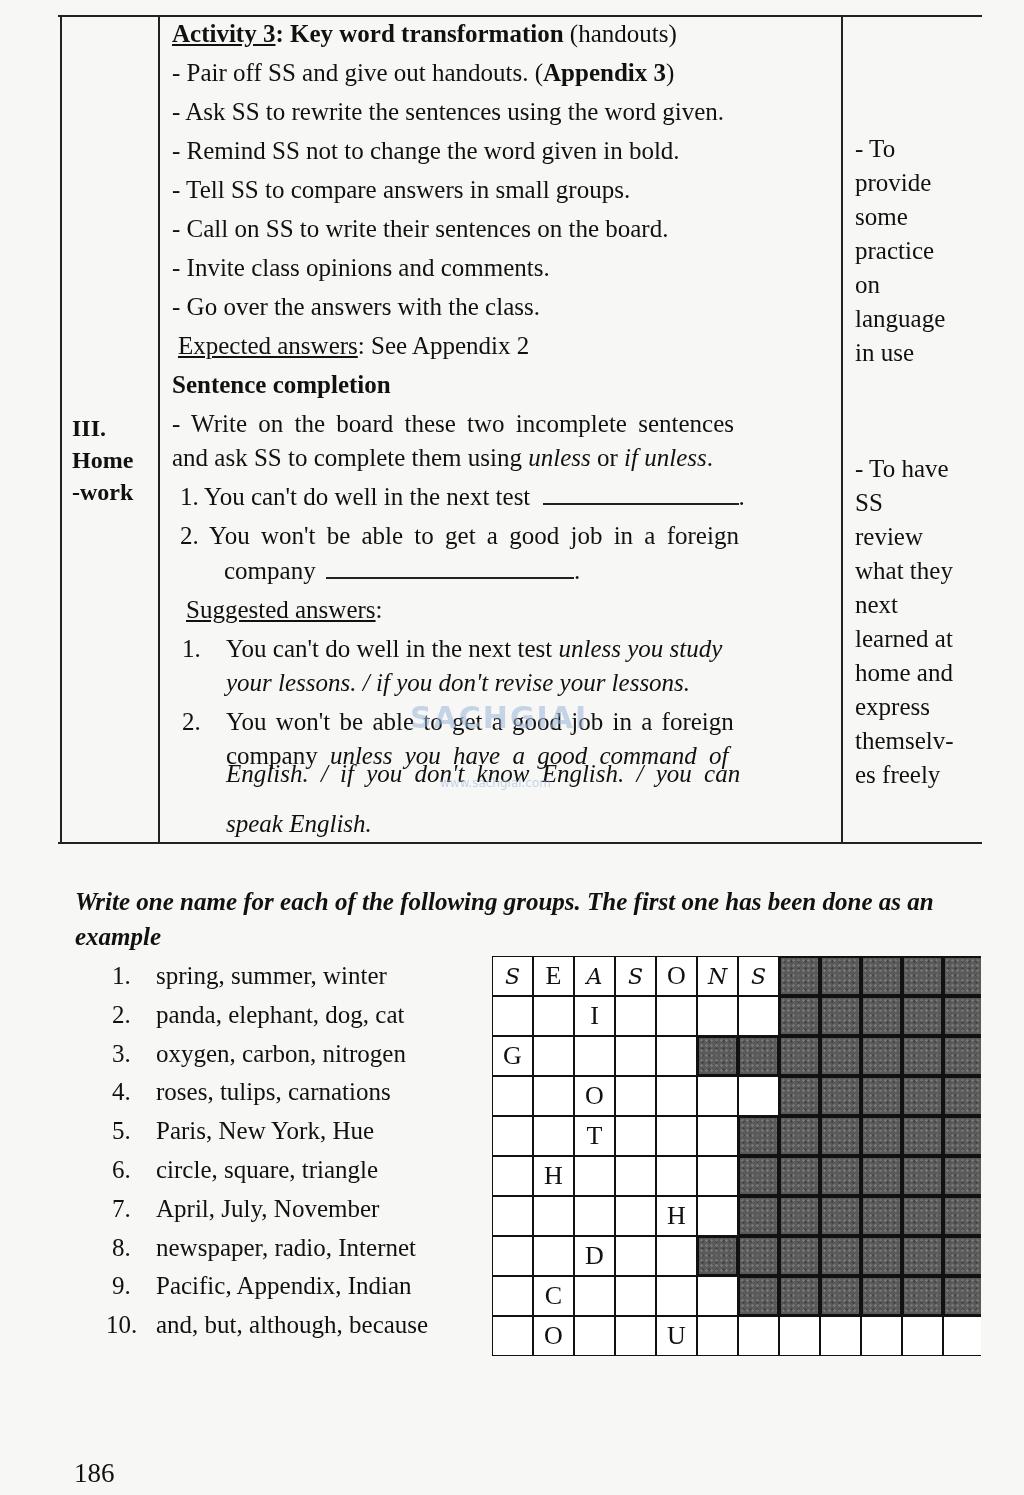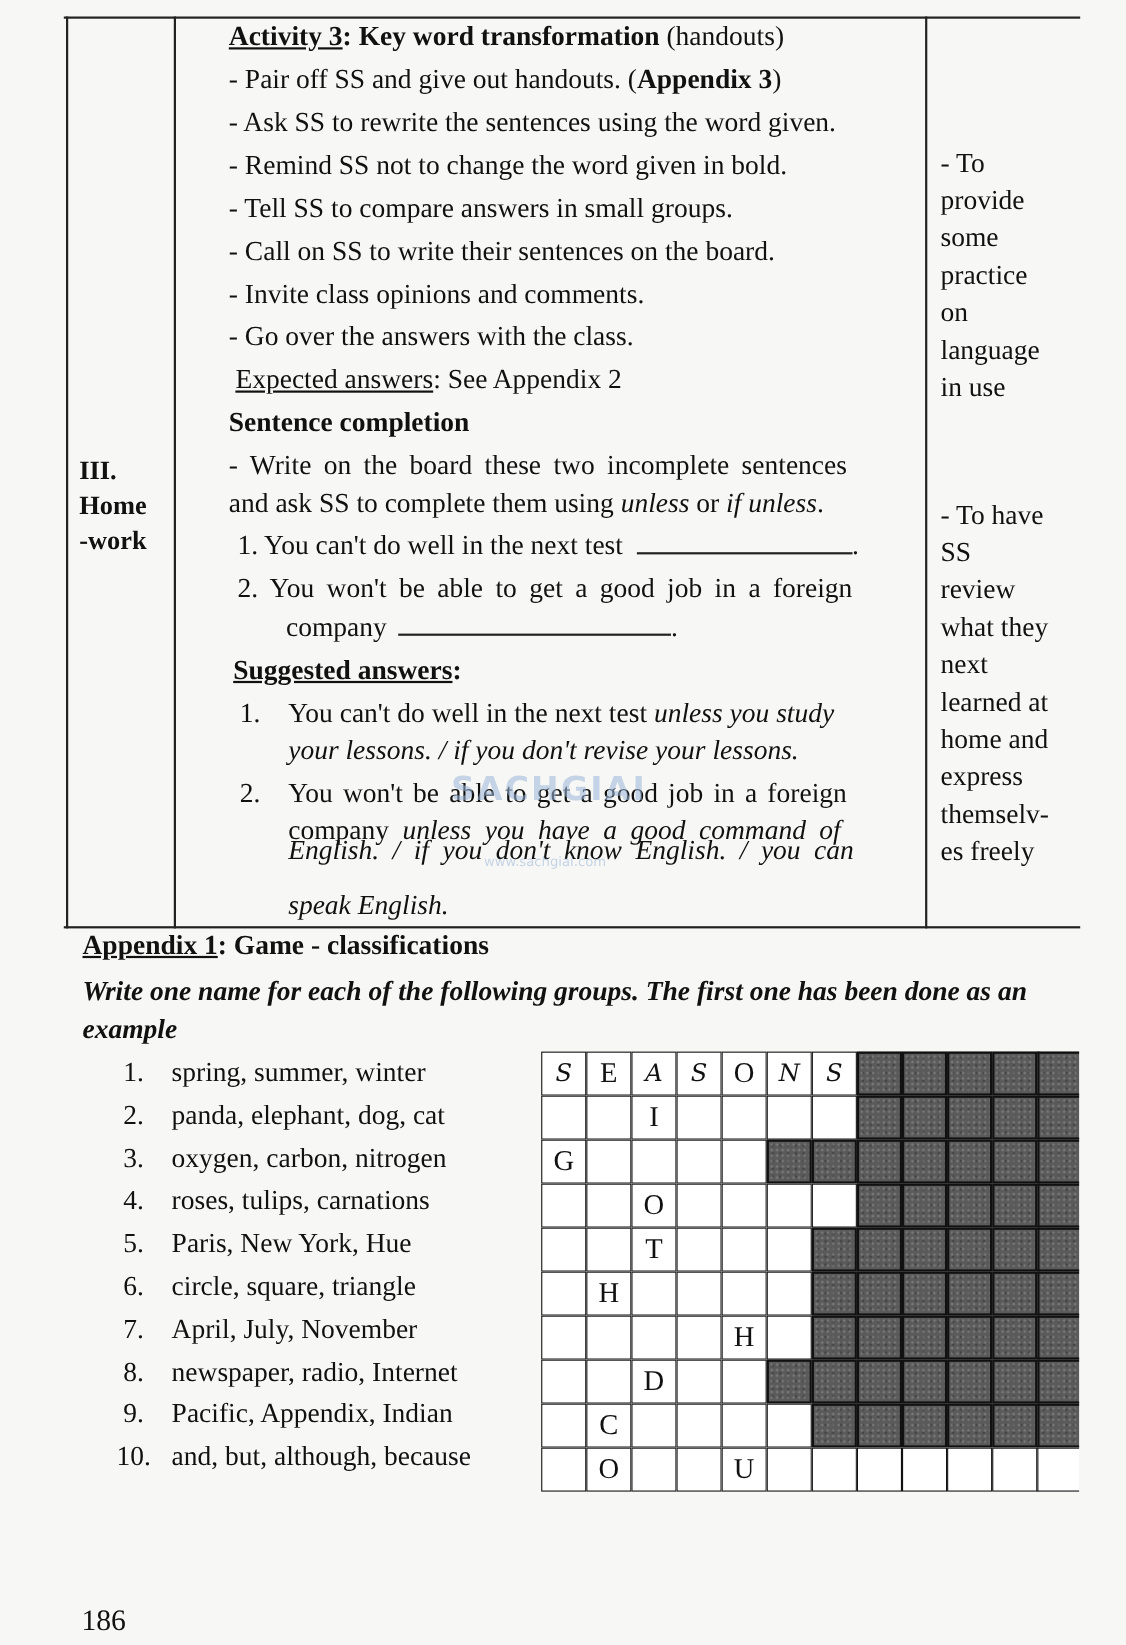--- a/index.html
+++ b/index.html
@@ -15,21 +15,21 @@
   .hline { position: absolute; height: 2px; background: #222; }
   .vline { position: absolute; width: 2px; background: #222; }
 
   .col-stage { position: absolute; left: 72px; top: 412px; width: 82px;
     font-weight: bold; font-size: 24px; line-height: 32px; }
   .col-main { position: absolute; left: 172px; top: 16px; width: 660px; font-size: 25px; }
   .col-aim  { position: absolute; left: 855px; font-size: 25px; line-height: 34px; width: 125px; }
   .aim1 { top: 132px; }
   .aim2 { top: 452px; }
 
-  .ln { position: absolute; white-space: nowrap; line-height: 36px; margin-left: 36px; }
+  .ln { position: absolute; white-space: nowrap; line-height: 36px; }
   .u { text-decoration: underline; }
   .b { font-weight: bold; }
   .i { font-style: italic; }
   .blank { display: inline-block; border-bottom: 2px solid #222; height: 22px; vertical-align: baseline; }
 
   
   .app-title { position: absolute; left: 75px; top: 846px; font-size: 25px; font-weight: bold; white-space: nowrap; }
   .app-instr { position: absolute; left: 75px; top: 884px; font-size: 25px; font-weight: bold; font-style: italic; line-height: 35px; width: 920px; }
   .groups { position: absolute; left: 112px; top: 958px; font-size: 25px; }
   .group { position: absolute; white-space: nowrap; line-height: 36px; }
@@ -98,21 +98,21 @@
         <span class="blank" style="width:196px; margin-left:6px;"></span>.
       </div>
       <div class="ln" style="top:502px; left:8px; word-spacing:5px;">
         <span>2.</span>
         <span>You won't be able to get a good job in a foreign</span>
       </div>
       <div class="ln" style="top:537px; left:52px;">
         <span>company</span>
         <span class="blank" style="width:248px; margin-left:4px;"></span>.
       </div>
-      <div class="ln" style="top:576px; left:4px;font-weight:bold;">
+      <div class="ln" style="top:576px; left:14px;">
         <span class="u">Suggested answers</span>:
       </div>
 
       <div class="ln" style="top:615px; left:10px;">
         <span style="display:inline-block; width:44px;">1.</span><span>You can't do well in the next test </span><span class="i">unless you study</span>
       </div>
       <div class="ln i" style="top:649px; left:54px;">your lessons. / if you don't revise your lessons.</div>
 
       <div class="ln" style="top:688px; left:10px; word-spacing:3px;">
         <span style="display:inline-block; width:44px;">2.</span><span>You won't be able to get a good job in a foreign</span>
@@ -143,23 +143,20 @@
         <div>home and</div>
         <div>express</div>
         <div>themselv-</div>
         <div>es freely</div>
       </div>
   </div>
 
   <div class="watermark">SACHGIAI</div>
   <div class="watermark-url">www.sachgiai.com</div>
 
-  <div class="app-title">
-    <span class="u">Appendix 1</span><span>:  Game - classifications</span>
-  </div>
   <div class="app-instr">Write one name for each of the following groups. The first one has been done as an example</div>
 
   <div class="groups" id="groups">
       <div class="group" style="top: 0px; left: 0px;"><span class="num" style="width: 44px;">1.</span><span>spring, summer, winter</span></div>
       <div class="group" style="top: 38.8px; left: 0px;"><span class="num" style="width: 44px;">2.</span><span>panda, elephant, dog, cat</span></div>
       <div class="group" style="top: 77.6px; left: 0px;"><span class="num" style="width: 44px;">3.</span><span>oxygen, carbon, nitrogen</span></div>
       <div class="group" style="top: 116.4px; left: 0px;"><span class="num" style="width: 44px;">4.</span><span>roses, tulips, carnations</span></div>
       <div class="group" style="top: 155.2px; left: 0px;"><span class="num" style="width: 44px;">5.</span><span>Paris, New York, Hue</span></div>
       <div class="group" style="top: 194px; left: 0px;"><span class="num" style="width: 44px;">6.</span><span>circle, square, triangle</span></div>
       <div class="group" style="top: 232.8px; left: 0px;"><span class="num" style="width: 44px;">7.</span><span>April, July, November</span></div>

